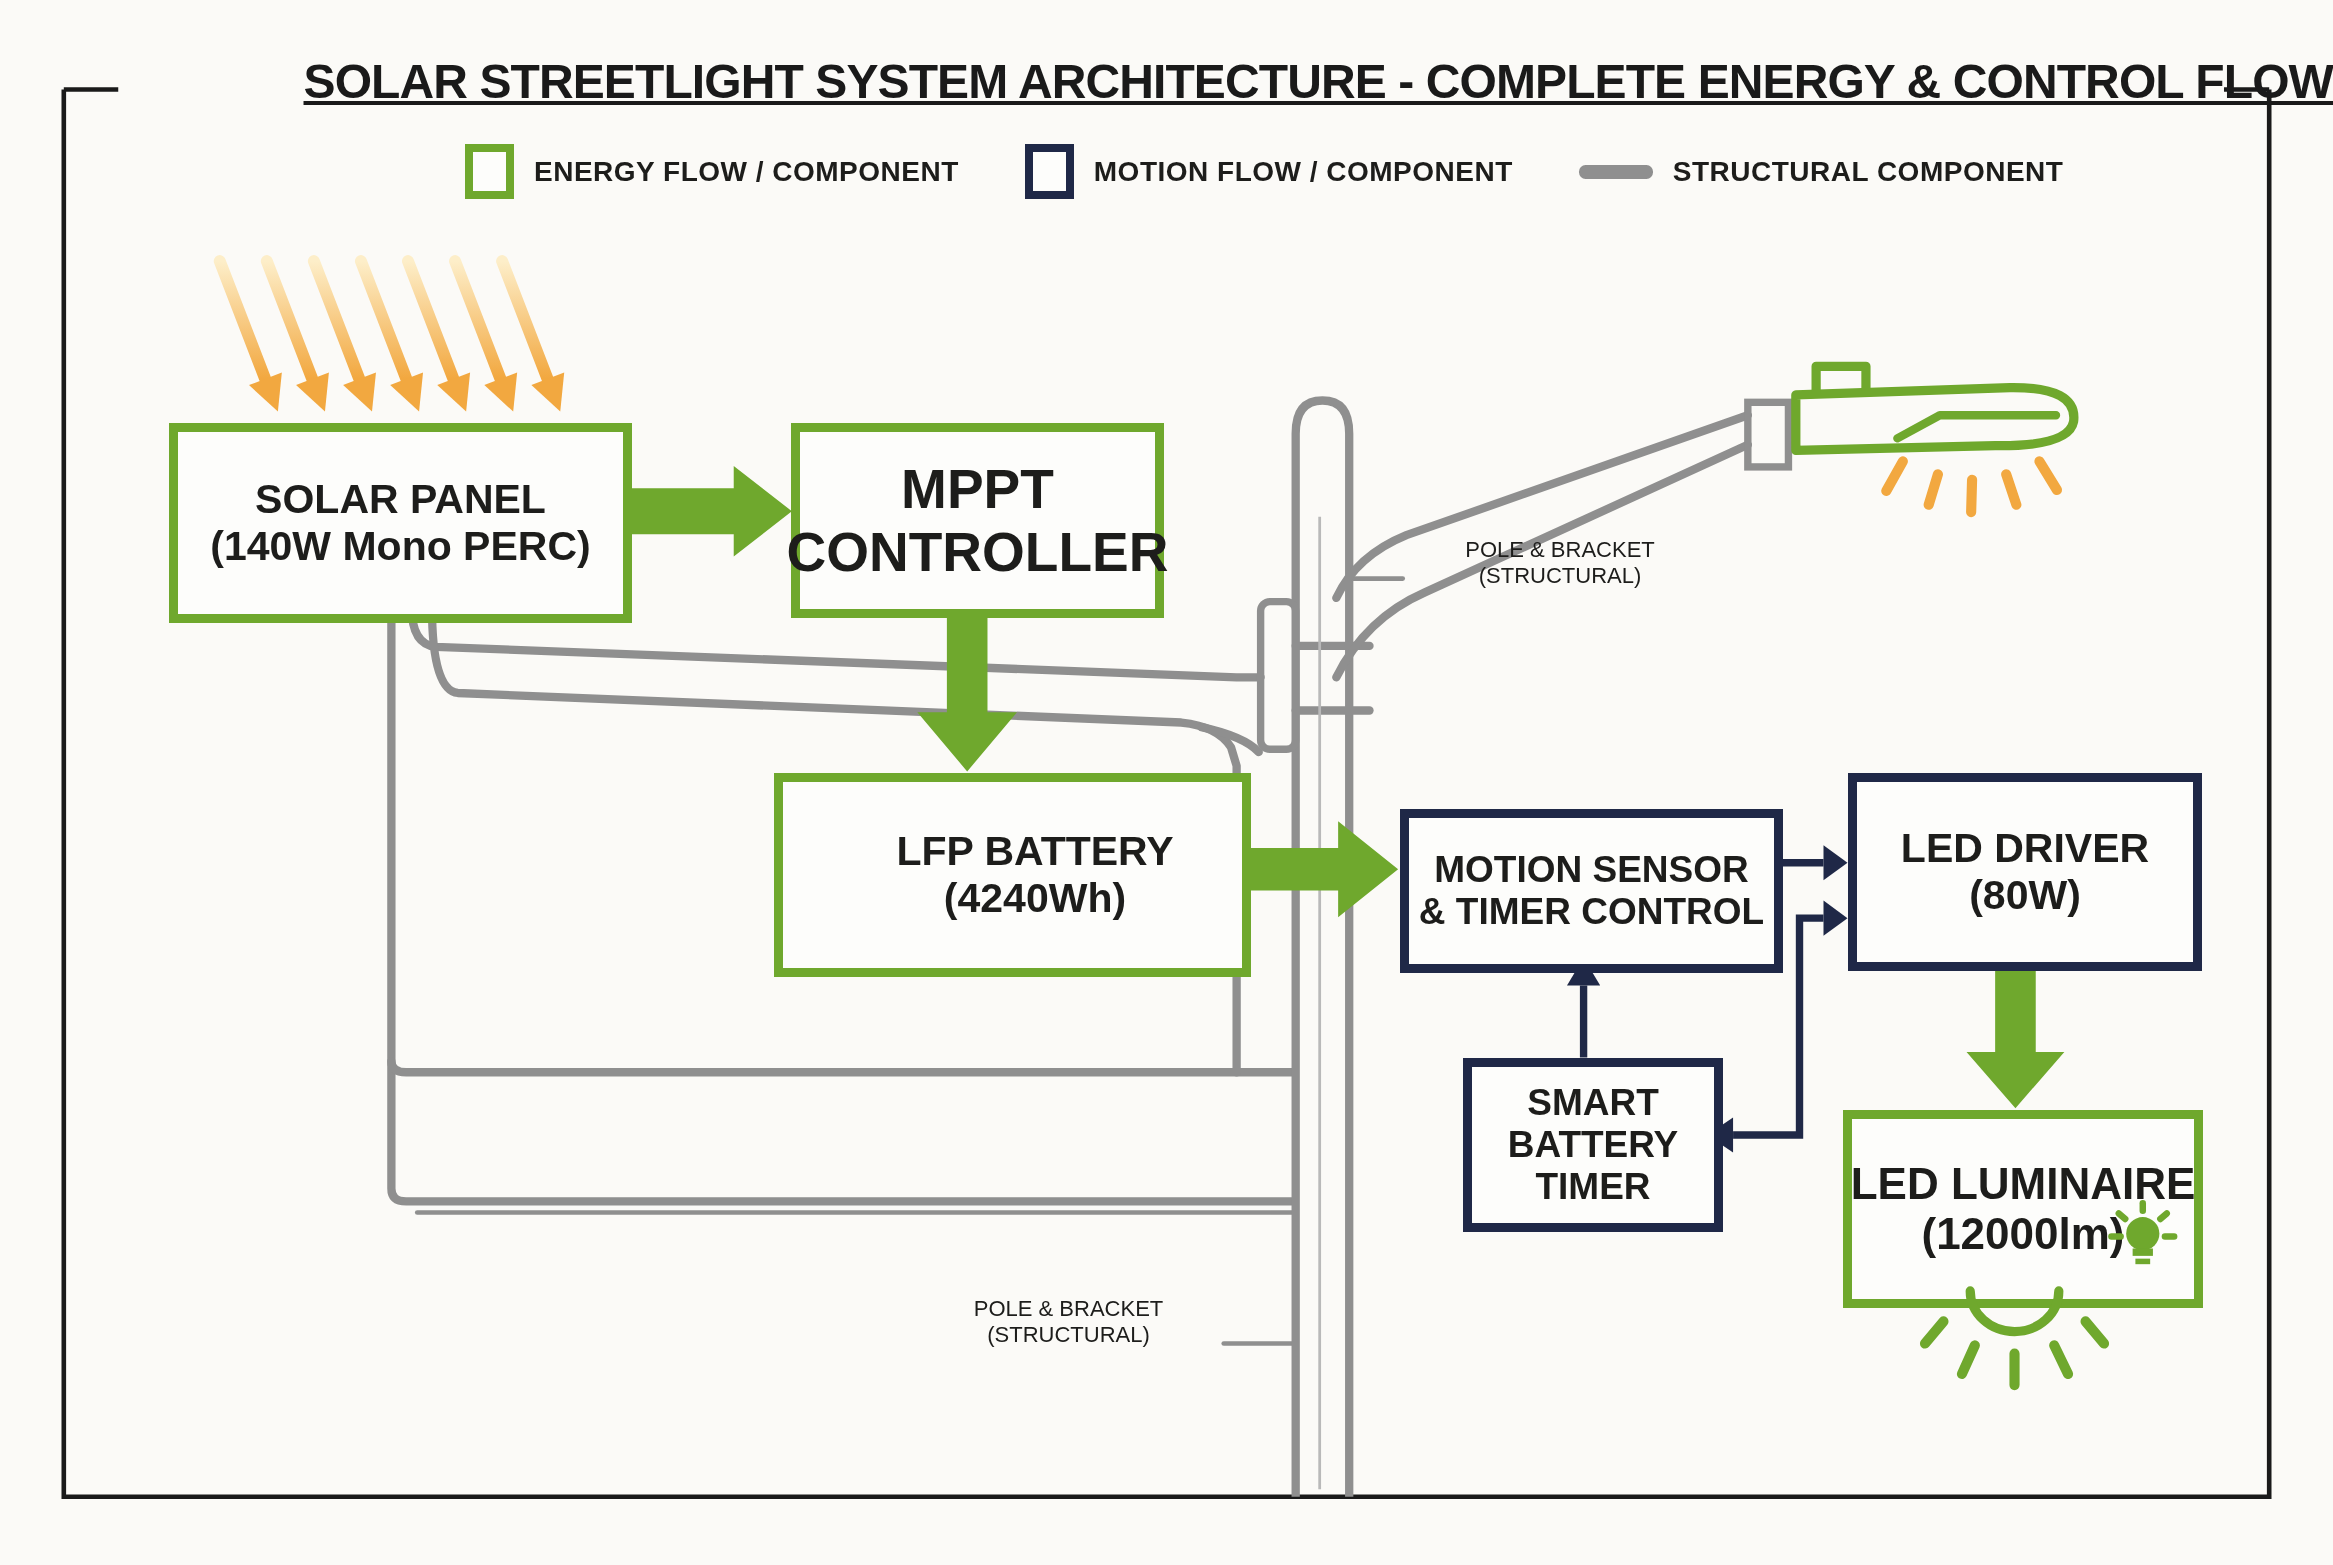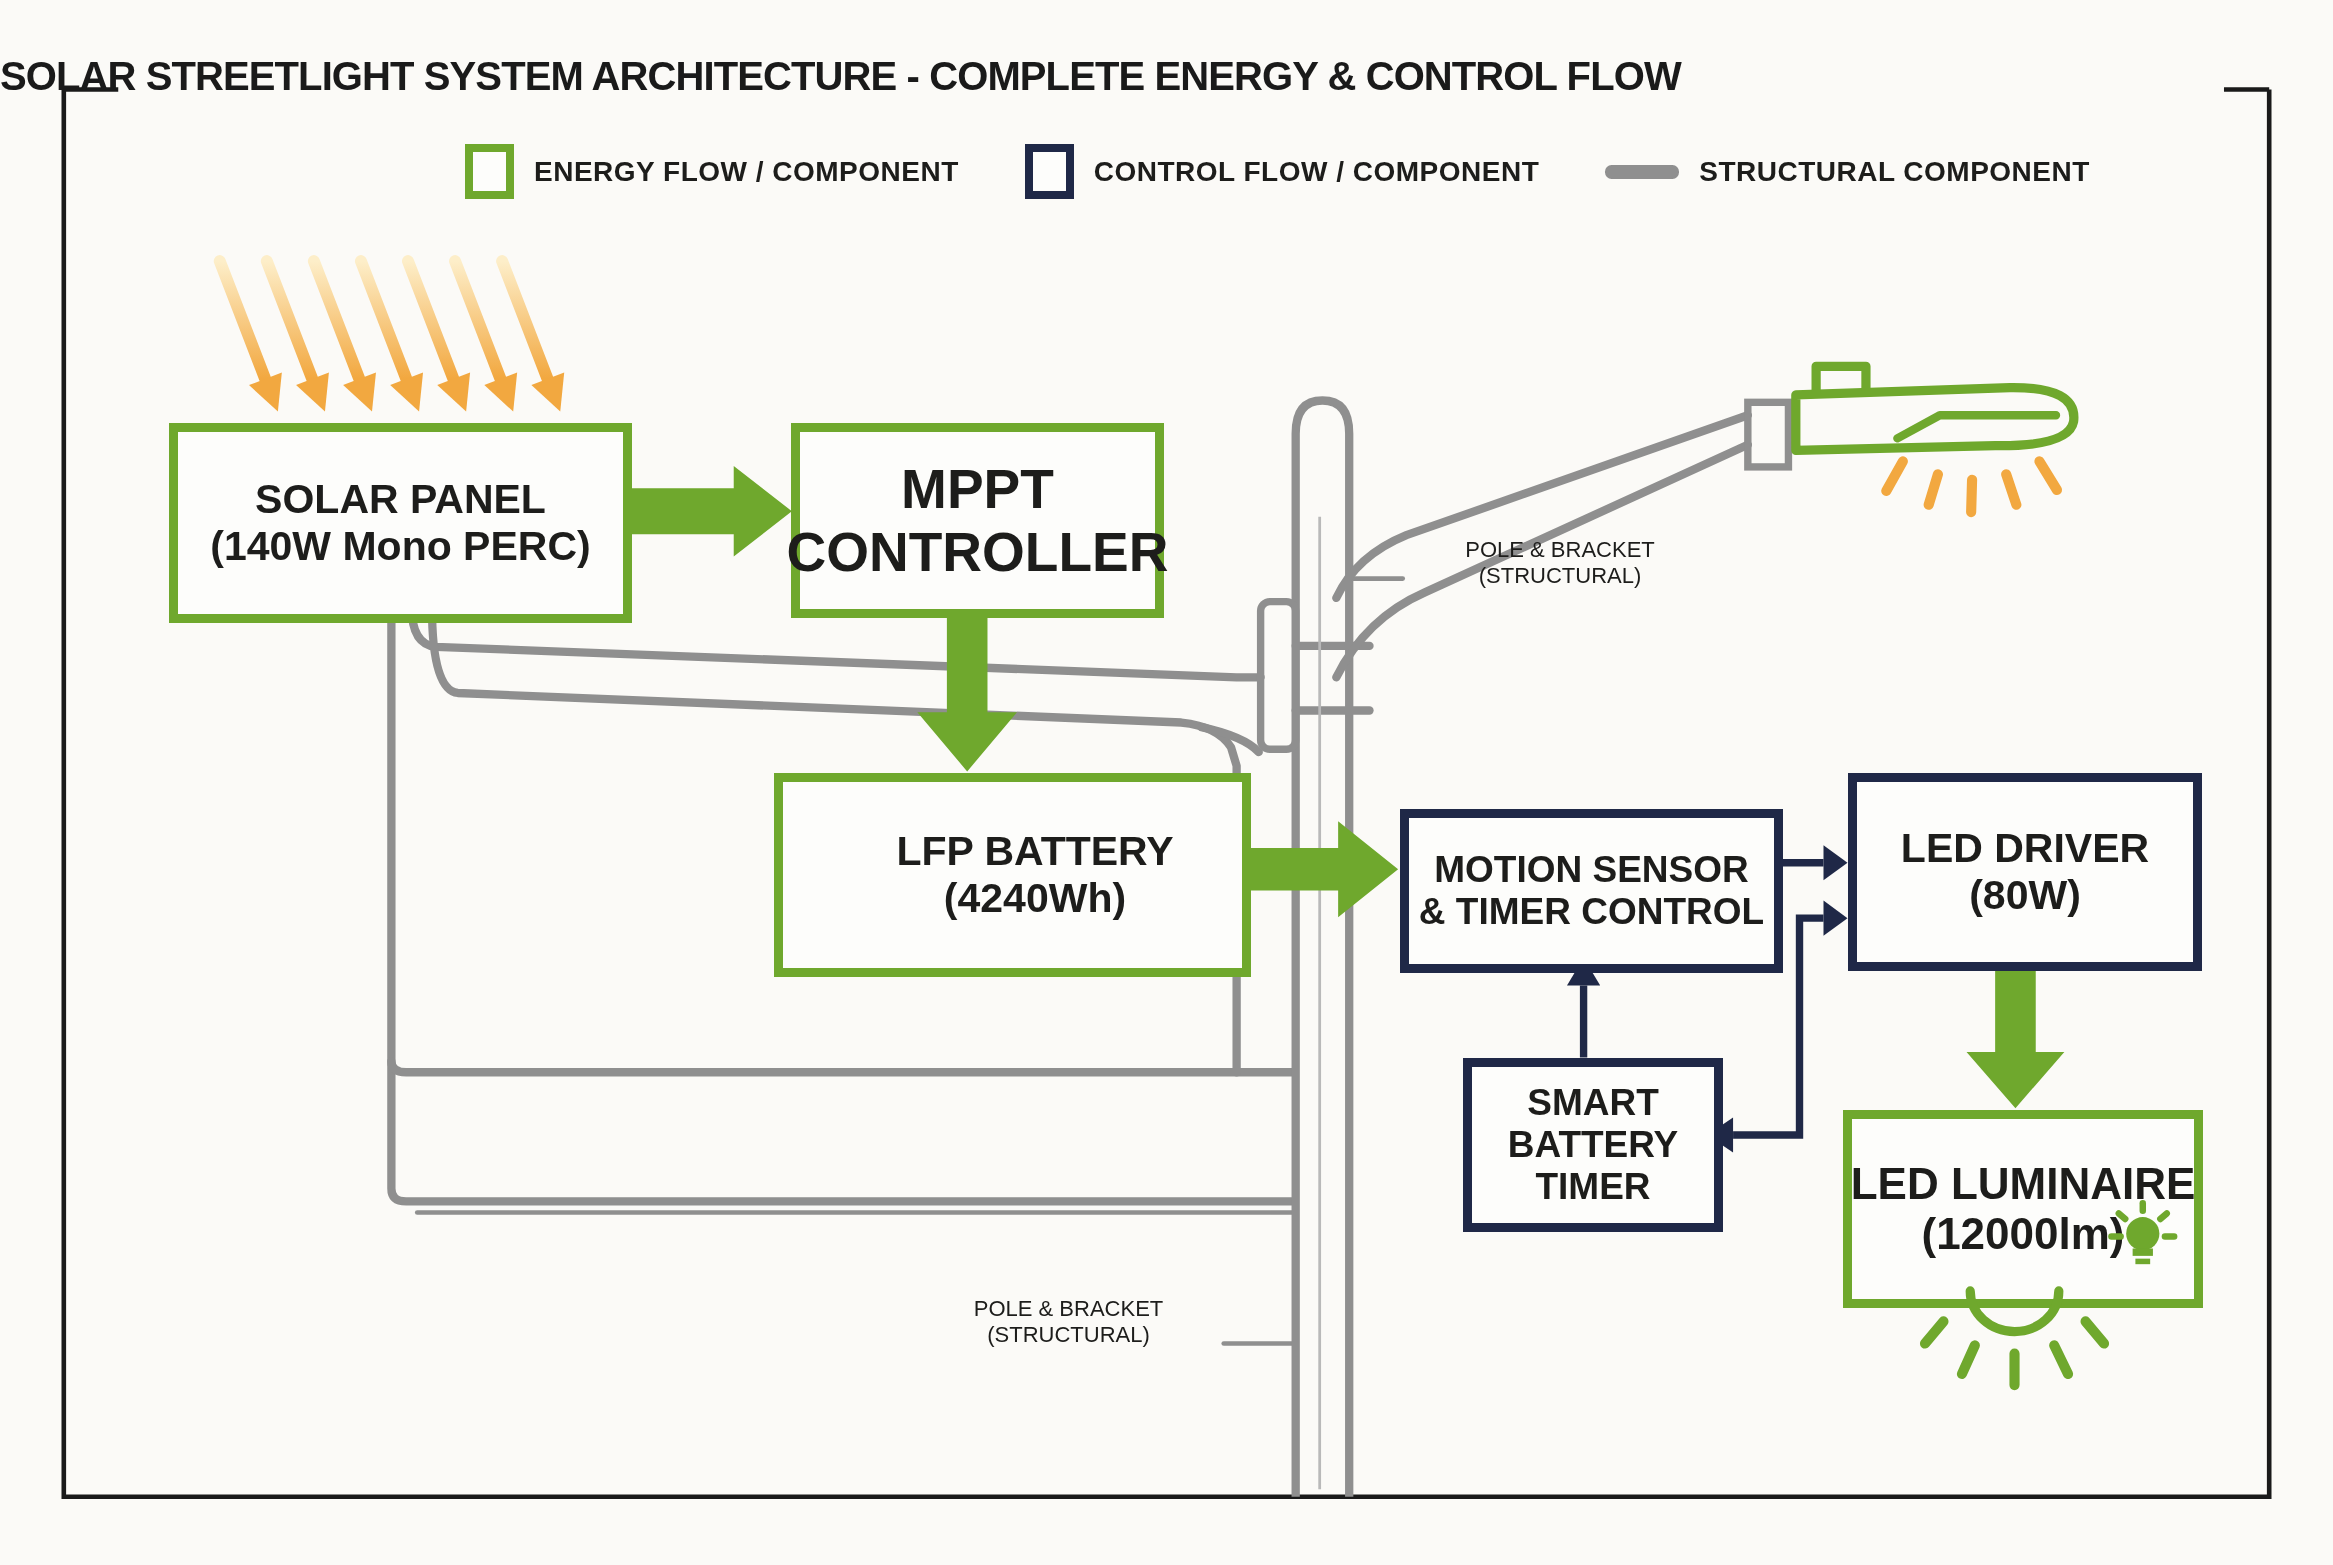--- a/index.html
+++ b/index.html
@@ -20,22 +20,22 @@
   }
   svg{position:absolute;left:0;top:0;}
   .layer{z-index:1;}
   .overlay{z-index:6;pointer-events:none;}
 
   
   .frame-line{stroke:var(--c-frame);stroke-width:5;fill:none;}
 
   
   .title{
-    position:absolute;left:0;top:54px;width:100%;text-align:left;z-index:4;
-    font-size:40px;font-weight:700;letter-spacing:-0.9px;color:var(--c-frame);white-space:nowrap;
+    position:absolute;left:0;top:54px;width:100%;text-align:right;z-index:4;
+    font-size:48px;font-weight:700;letter-spacing:-0.9px;color:var(--c-frame);white-space:nowrap;text-decoration:underline;
   }
 
   
   .legend{position:absolute;left:421px;top:144px;display:flex;align-items:center;gap:24px;z-index:4;padding-left:44px;}
   .legend-item{display:flex;align-items:center;gap:20px;margin-right:42px;}
   .legend-label{font-size:28px;font-weight:700;letter-spacing:0.5px;white-space:nowrap;}
   .sw{width:33px;height:39px;background:var(--c-boxfill);}
   .sw-green{border:8.3px solid var(--c-energy);}
   .sw-navy{border:8.3px solid var(--c-control);}
   .sw-gray{width:74px;height:14px;background:var(--c-structural);border-radius:6.5px;}
@@ -166,21 +166,21 @@
 
   <div class="title">SOLAR STREETLIGHT SYSTEM ARCHITECTURE - COMPLETE ENERGY &amp; CONTROL FLOW</div>
 
   <div class="legend">
     <div class="legend-item">
       <div class="sw sw-green"></div>
       <div class="legend-label">ENERGY FLOW / COMPONENT</div>
     </div>
     <div class="legend-item">
       <div class="sw sw-navy"></div>
-      <div class="legend-label">CONTROL FLOW / COMPONENT</div>
+      <div class="legend-label">MOTION FLOW / COMPONENT</div>
     </div>
     <div class="legend-item">
       <div class="sw-gray"></div>
       <div class="legend-label">STRUCTURAL COMPONENT</div>
     </div>
   </div>
 
   <div class="node green" id="node-solar">
     <span>SOLAR PANEL</span>
     <span>(140W Mono PERC)</span>

